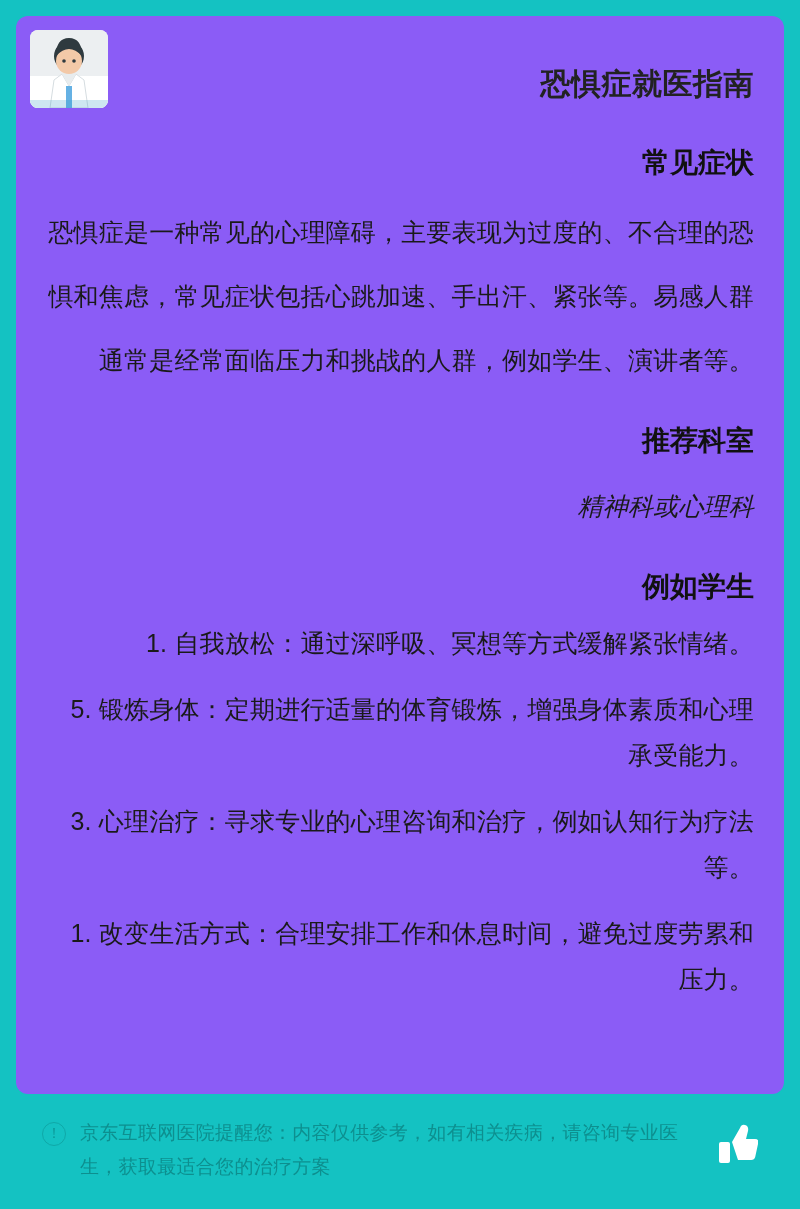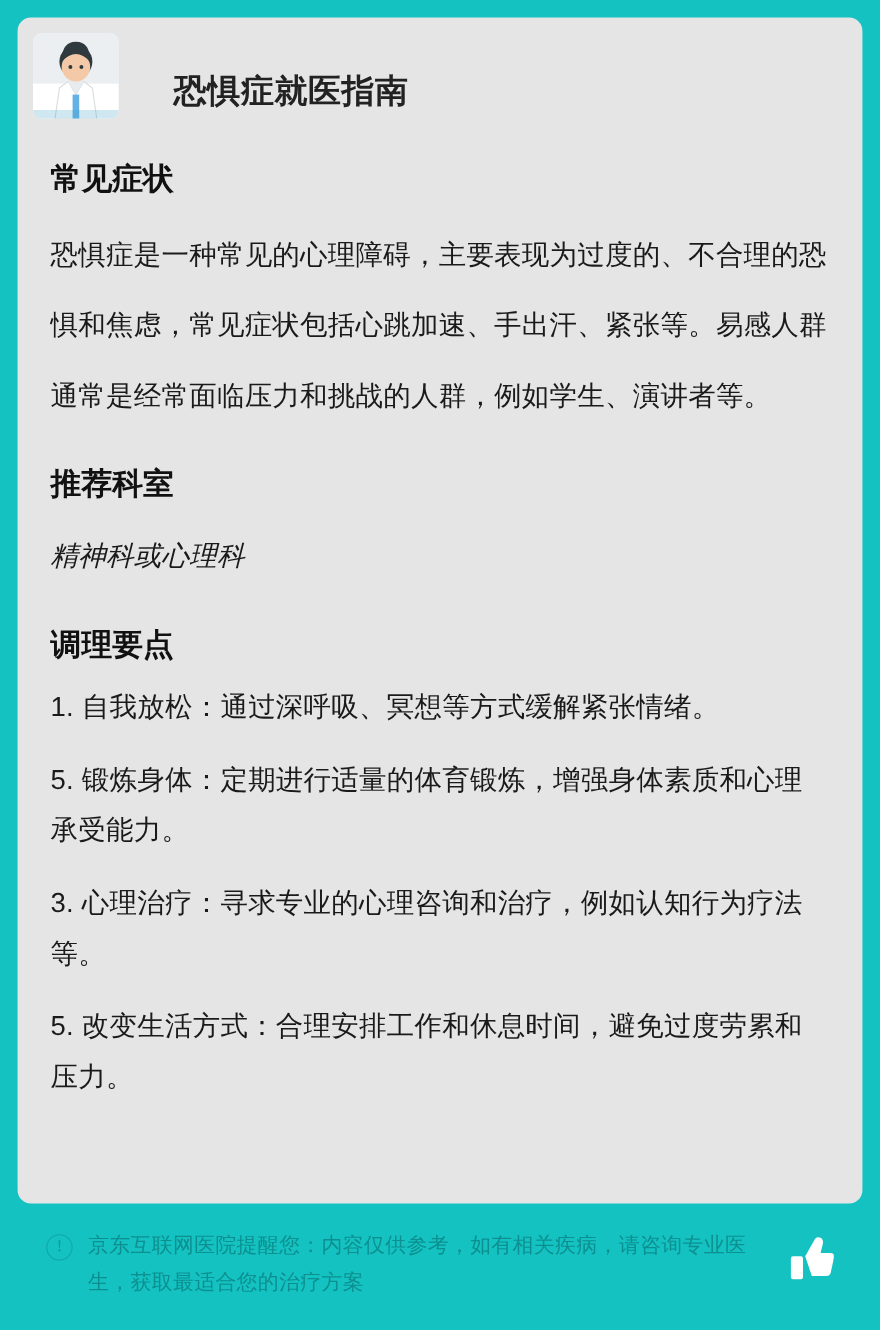--- a/index.html
+++ b/index.html
@@ -16,26 +16,27 @@
   }
   .page {
     position: relative;
     width: 800px;
     height: 1209px;
     background: #14c2c2;
     padding: 16px 16px 0 16px;
   }
   .card {
     position: relative;
-    background: #e5e5e5;
+    background: #8b5cf6;
     border-radius: 12px;
     width: 768px;
     height: 1078px;
     padding: 34px 30px 20px 30px;
     overflow: hidden;
+    text-align: right;
   }
   .avatar {
     position: absolute;
     left: 14px;
     top: 14px;
     width: 78px;
     height: 78px;
     border-radius: 8px;
     overflow: hidden;
     background: #eef2f4;
@@ -143,25 +144,25 @@
     <h1 class="title">恐惧症就医指南</h1>
 
     <div class="content">
 
       <h2 class="section">常见症状</h2>
       <p class="body">恐惧症是一种常见的心理障碍，主要表现为过度的、不合理的恐惧和焦虑，常见症状包括心跳加速、手出汗、紧张等。易感人群通常是经常面临压力和挑战的人群，例如学生、演讲者等。</p>
 
       <h2 class="section tight">推荐科室</h2>
       <p class="body dept">精神科或心理科</p>
 
-      <h2 class="section tight">调理要点</h2>
+      <h2 class="section tight">例如学生</h2>
       <p class="item">1. 自我放松：通过深呼吸、冥想等方式缓解紧张情绪。</p>
       <p class="item">5. 锻炼身体：定期进行适量的体育锻炼，增强身体素质和心理承受能力。</p>
       <p class="item">3. 心理治疗：寻求专业的心理咨询和治疗，例如认知行为疗法等。</p>
-      <p class="item">5. 改变生活方式：合理安排工作和休息时间，避免过度劳累和压力。</p>
+      <p class="item">1. 改变生活方式：合理安排工作和休息时间，避免过度劳累和压力。</p>
 
     </div>
   </div>
 
   <div class="footer">
     <div class="footer-icon">!</div>
     <p class="footer-text">京东互联网医院提醒您：内容仅供参考，如有相关疾病，请咨询专业医生，获取最适合您的治疗方案</p>
     <div class="thumb">
       <svg width="40" height="44" viewBox="0 0 40 44" xmlns="http://www.w3.org/2000/svg">
         <rect x="1" y="20" width="11" height="21" rx="2" fill="#ffffff"></rect>

